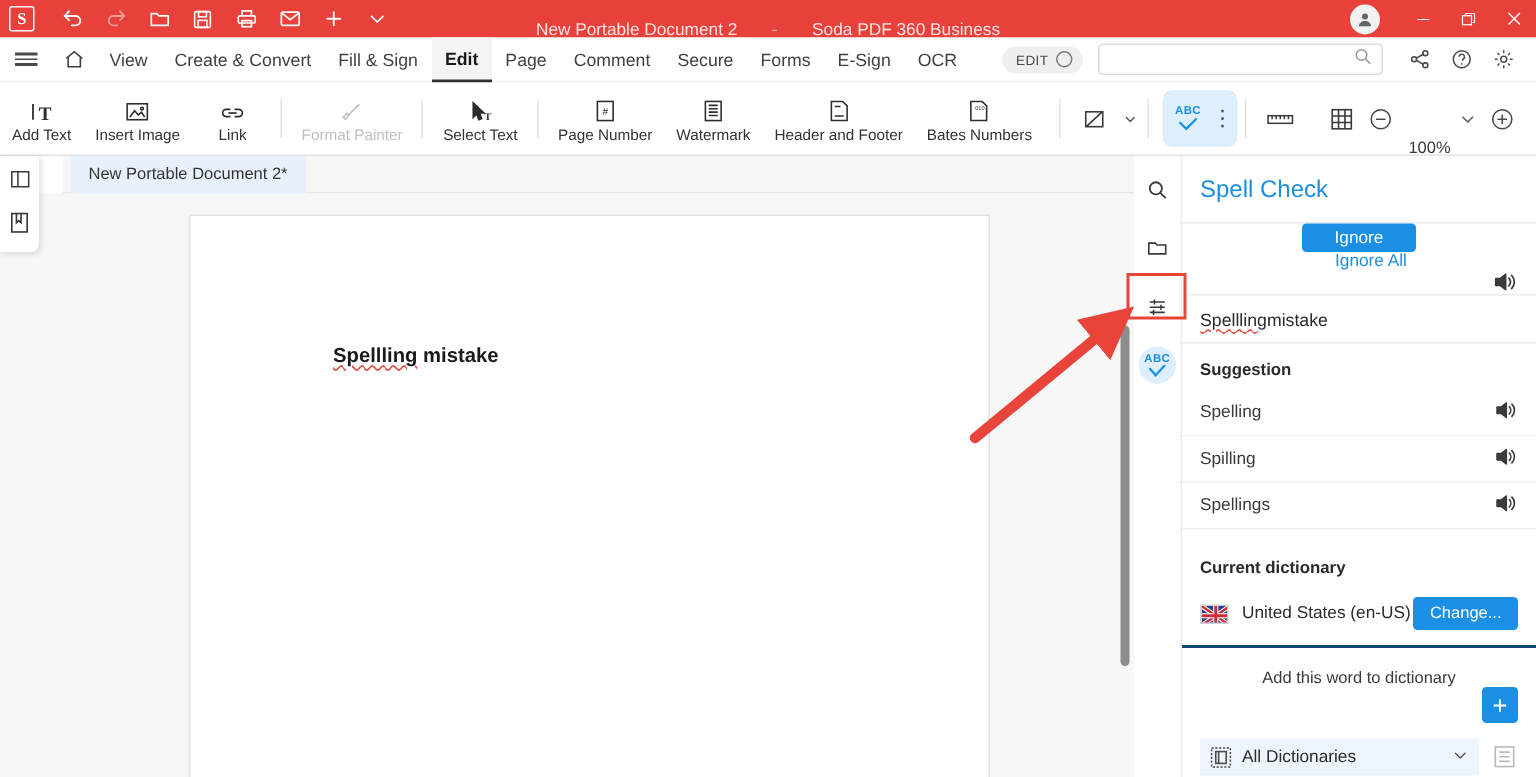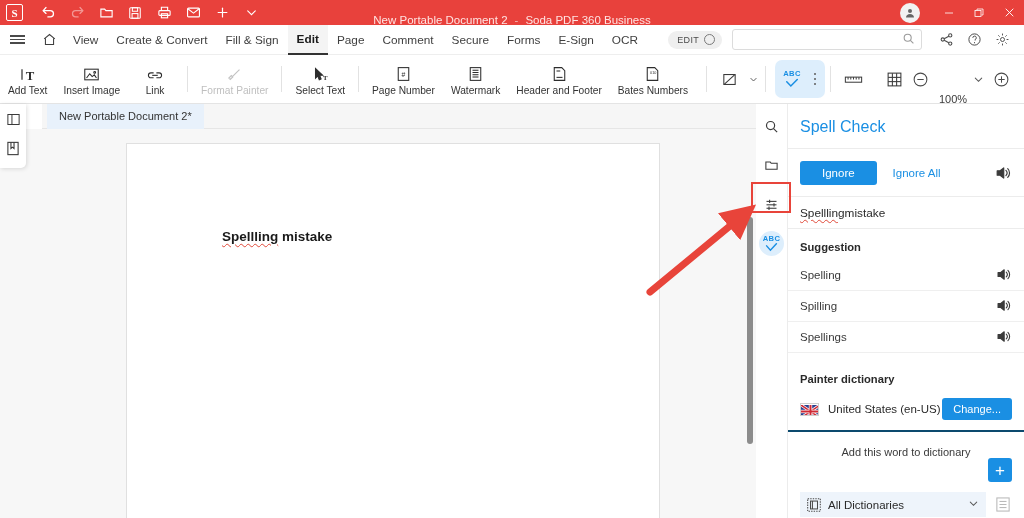--- a/index.html
+++ b/index.html
@@ -28,21 +28,21 @@
   .tb-icons { display: flex; align-items: center; gap: 3px; margin-left: 12px; }
   .tb-ic {
     width: 26px; height: 22px;
     display: flex; align-items: center; justify-content: center;
     color: #ffffff; cursor: pointer;
   }
   .tb-ic svg { display: block; }
   .title-text {
     position: absolute; left: 0; right: 0; top: 0; height: 40px;
     display: flex; align-items: center; justify-content: center;
-    gap: 7px; pointer-events: none;
+    gap: 23px; pointer-events: none;
     color: #ffe3e2; font-size: 11.5px;
   }
   .title-sep { color: #f5b5b3; }
   .win-ctrls {
     position: absolute; right: 0; top: 0; height: 25px;
     display: flex; align-items: center;
   }
   .avatar-btn {
     width: 20px; height: 20px; border-radius: 50%;
     background: #f2f2f2; margin-right: 14px;
@@ -249,20 +249,21 @@
     background: #ffffff;
   }
   .panel-title {
     padding: 14px 12px 12px 12px;
     font-size: 16px; color: #1a8fe3;
     border-bottom: 1px solid #ececec;
   }
   .panel-actions {
     height: 48px; display: flex; align-items: center; padding: 0 12px;
     border-bottom: 1px solid #ececec;
+    flex-direction: column;
   }
   .btn-primary {
     background: #1a8fe3; color: #ffffff;
     border: none; border-radius: 3px;
     height: 24px; padding: 0 22px;
     font-size: 11.5px; font-family: "Liberation Sans", sans-serif;
     cursor: pointer;
   }
   .btn-link {
     background: none; border: none;
@@ -764,21 +765,21 @@
       <span>Spellings</span>
       <span class="sp">
         <svg width="17" height="15" viewBox="0 0 24 22" fill="none" stroke="#3a3a3a" stroke-width="1.6" stroke-linejoin="round">
             <path d="M4 8h4l5-4v14l-5-4H4z" fill="#3a3a3a"></path>
             <path d="M16 7.5a5 5 0 0 1 0 7" stroke-linecap="round"></path>
             <path d="M18.5 5a8.5 8.5 0 0 1 0 12" stroke-linecap="round"></path>
           </svg>
       </span>
     </div>
 
-    <div class="section-label" style="padding-top:20px">Painter dictionary</div>
+    <div class="section-label" style="padding-top:20px">Current dictionary</div>
 
     <div class="dict-row">
       <span class="flag">
         <svg width="19" height="13" viewBox="0 0 19 13">
           <rect width="19" height="13" fill="#2a3f8f"></rect>
           <path d="M0,0 L19,13 M19,0 L0,13" stroke="#ffffff" stroke-width="3"></path>
           <path d="M0,0 L19,13 M19,0 L0,13" stroke="#cf2b36" stroke-width="1.6"></path>
           <rect x="0" y="4.8" width="19" height="3.4" fill="#ffffff"></rect>
           <rect x="7.8" y="0" width="3.4" height="13" fill="#ffffff"></rect>
           <rect x="0" y="5.5" width="19" height="2" fill="#cf2b36"></rect>

